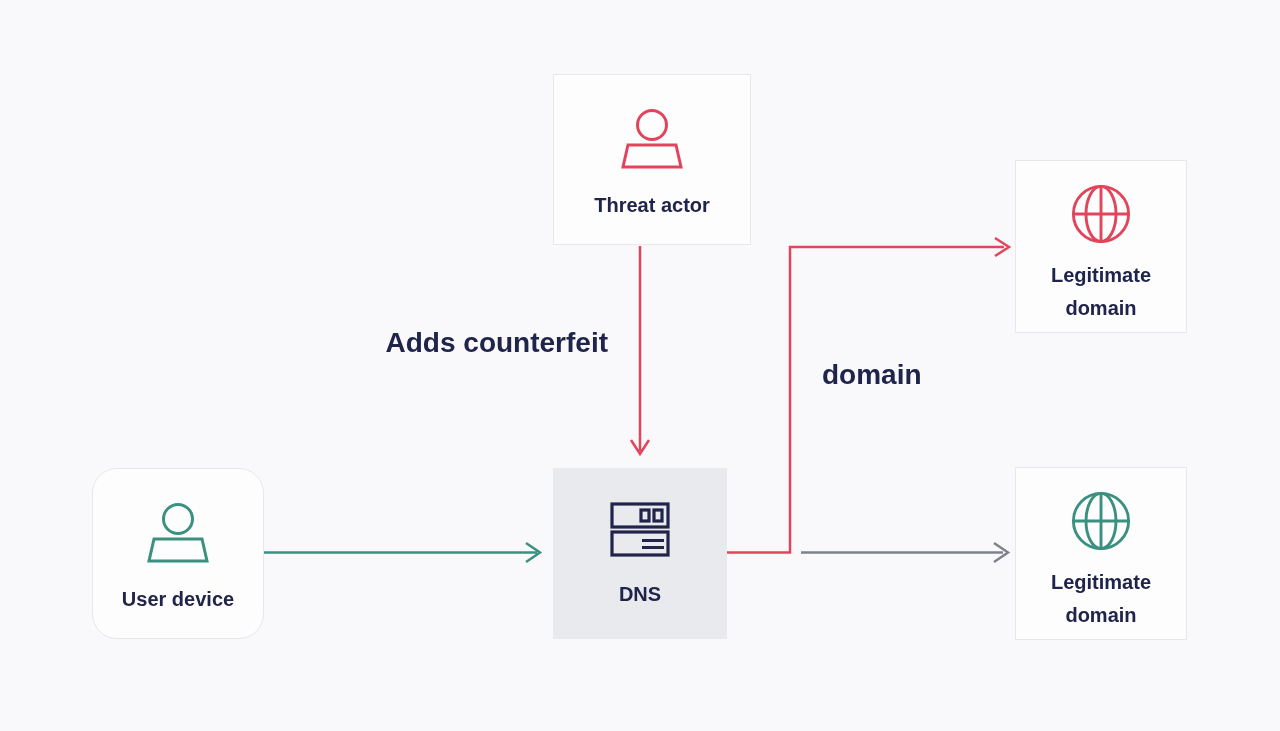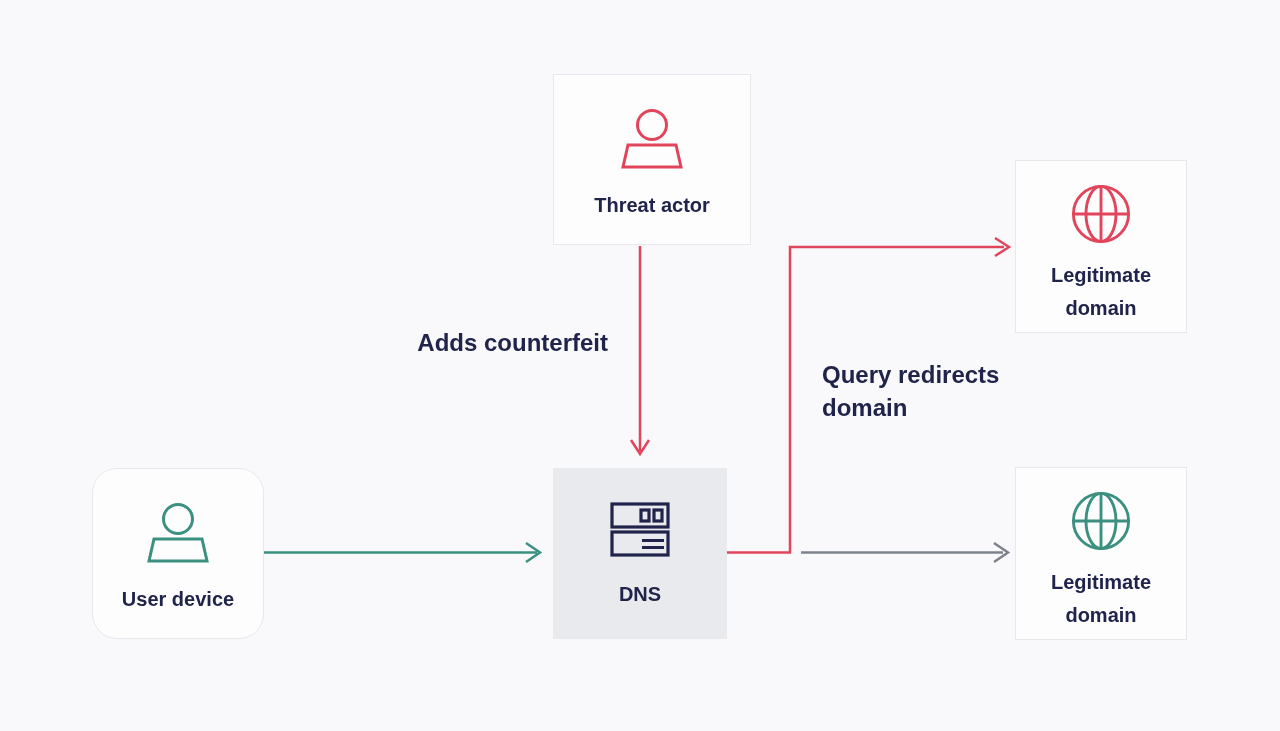--- a/index.html
+++ b/index.html
@@ -49,21 +49,21 @@
   .node.double .node-label { line-height:33px; }
 
   .icon { display:block; }
   .icon svg { display:block; }
   .icon-red  { color: var(--red, #e1455b); }
   .icon-teal { color: var(--teal, #3b9080); }
   .icon-navy { color: var(--text, #20244a); }
 
   .edge-label {
     position:absolute;
-    font-size:24px;
+    font-size:28px;
     font-weight:600;
     color: var(--text, #20244a);
     line-height:33px;
     white-space:nowrap;
   }
   .align-right  { text-align:right; }
   .align-left   { text-align:left; }
   .align-center { text-align:center; }
 </style>
 </head>
@@ -141,20 +141,19 @@
       <div>Legitimate</div>
       <div>domain</div>
     </div>
   </div>
 
   <div class="edge-label align-right" style="left:368px; top:326px; width:240px;">
     <div>Adds counterfeit</div>
   </div>
 
   <div class="edge-label align-left" style="left:822px; top:358px; width:220px;">
-    <div>Query redirects</div>
     <div>domain</div>
   </div>
 
   <div class="edge-label align-center" style="left:284px; top:591px; width:240px;">
   </div>
 
 </div>
 
 </body></html>

